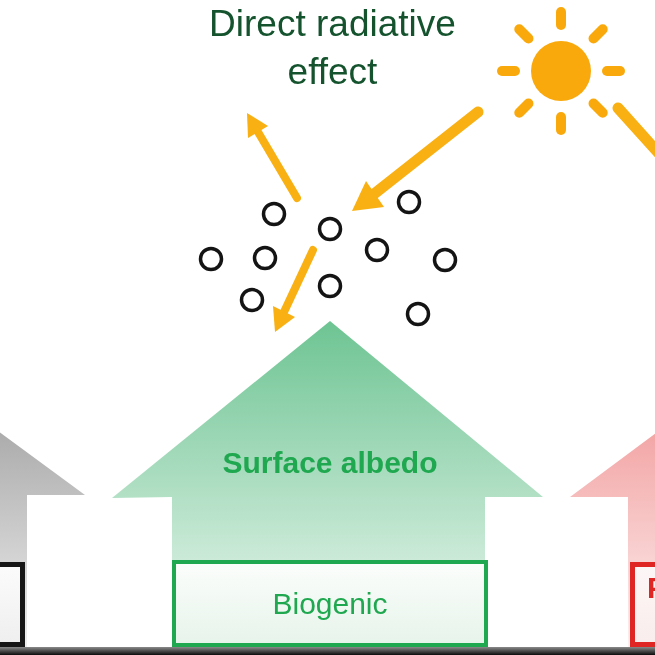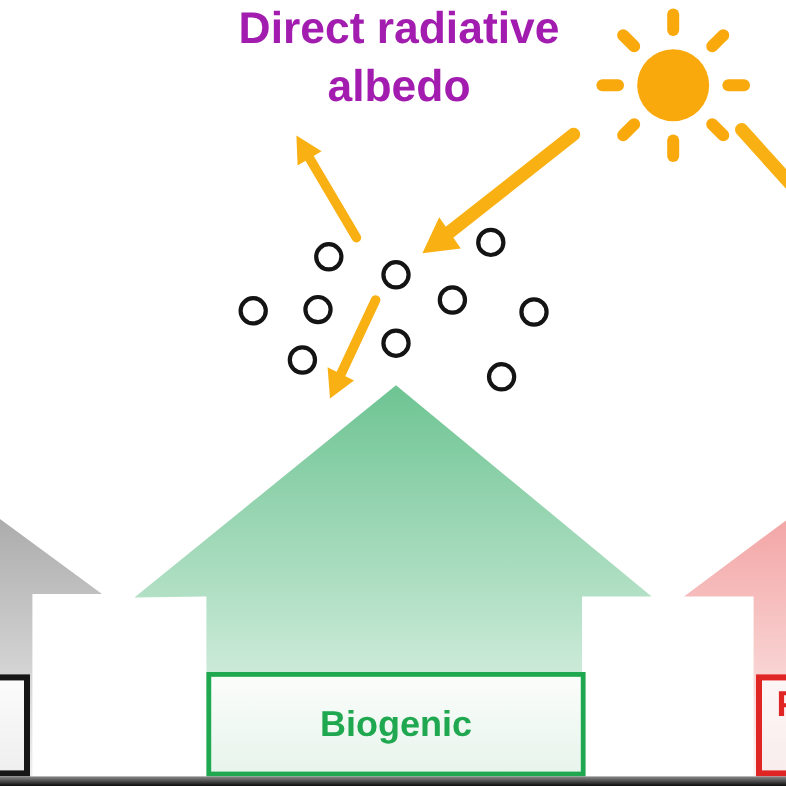--- a/index.html
+++ b/index.html
@@ -7,37 +7,37 @@
     position:relative;
     width:655px;height:655px;
     overflow:hidden;
     background:#ffffff;
     font-family:"Liberation Sans", sans-serif;
   }
   svg{position:absolute;left:0;top:0;}
   .title{
     position:absolute;left:140px;top:0px;width:385px;
     text-align:center;
-    font-size:37px;font-weight:bold;color:#a21caf;
+    font-size:37px;font-weight:normal;color:#14532d;
     line-height:48px;letter-spacing:0px;
   }
   .surface-label{
     position:absolute;left:165px;top:446px;width:330px;
     text-align:center;
     font-size:30px;font-weight:bold;color:#1FA84F;
   }
   .label-box{
     position:absolute;box-sizing:border-box;
     display:flex;flex-direction:column;justify-content:center;align-items:center;
   }
   .green-box{
     left:172px;top:560px;width:316px;height:87px;
     border:4px solid #1FA84F;
     background:linear-gradient(#FBFDFB,#E7F4EB);
-    color:#1FA84F;font-size:30px;font-weight:bold;line-height:36px;
+    color:#1FA84F;font-size:30px;font-weight:normal;line-height:36px;
     text-align:center;
   }
   .black-box{
     left:-62px;top:562px;width:87px;height:85px;
     border:5px solid #161616;
     background:linear-gradient(#FBFBFB,#EFEFEF);
   }
   .red-box{
     left:630px;top:562px;width:92px;height:85px;
     border:5px solid #E02525;
@@ -116,23 +116,24 @@
         <circle cx="409" cy="202" r="10.5" fill="#ffffff" stroke="#141414" stroke-width="3.5"></circle>
         <circle cx="445" cy="260" r="10.5" fill="#ffffff" stroke="#141414" stroke-width="3.5"></circle>
         <circle cx="252" cy="300" r="10.5" fill="#ffffff" stroke="#141414" stroke-width="3.5"></circle>
         <circle cx="330" cy="286" r="10.5" fill="#ffffff" stroke="#141414" stroke-width="3.5"></circle>
         <circle cx="418" cy="314" r="10.5" fill="#ffffff" stroke="#141414" stroke-width="3.5"></circle>
       </g>
   </svg>
 
   <div class="title">
     <div>Direct radiative</div>
-    <div>albedo</div>
+    <div>effect</div>
   </div>
 
+  <div class="surface-label">Surface albedo</div>
 
   <div class="label-box black-box"></div>
 
   <div class="label-box green-box">
     <div>Biogenic</div>
   </div>
 
   <div class="label-box red-box">
     <span>P</span>
   </div>

